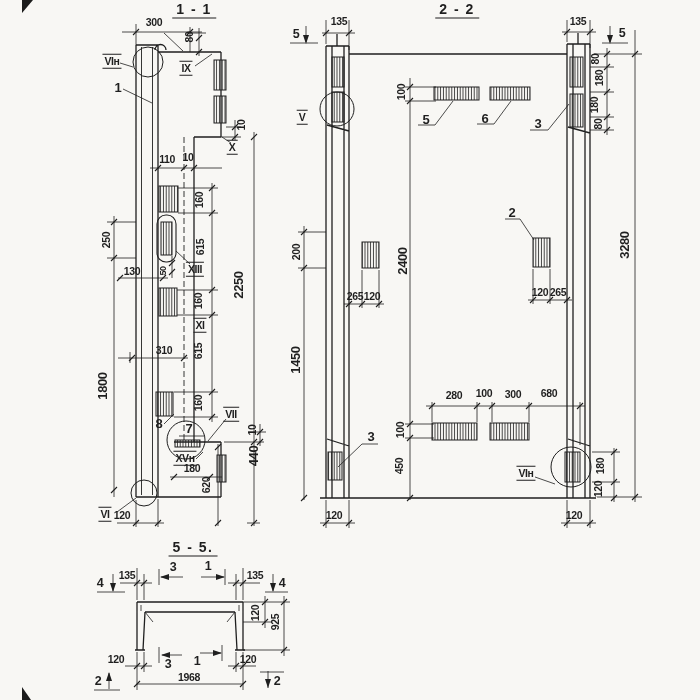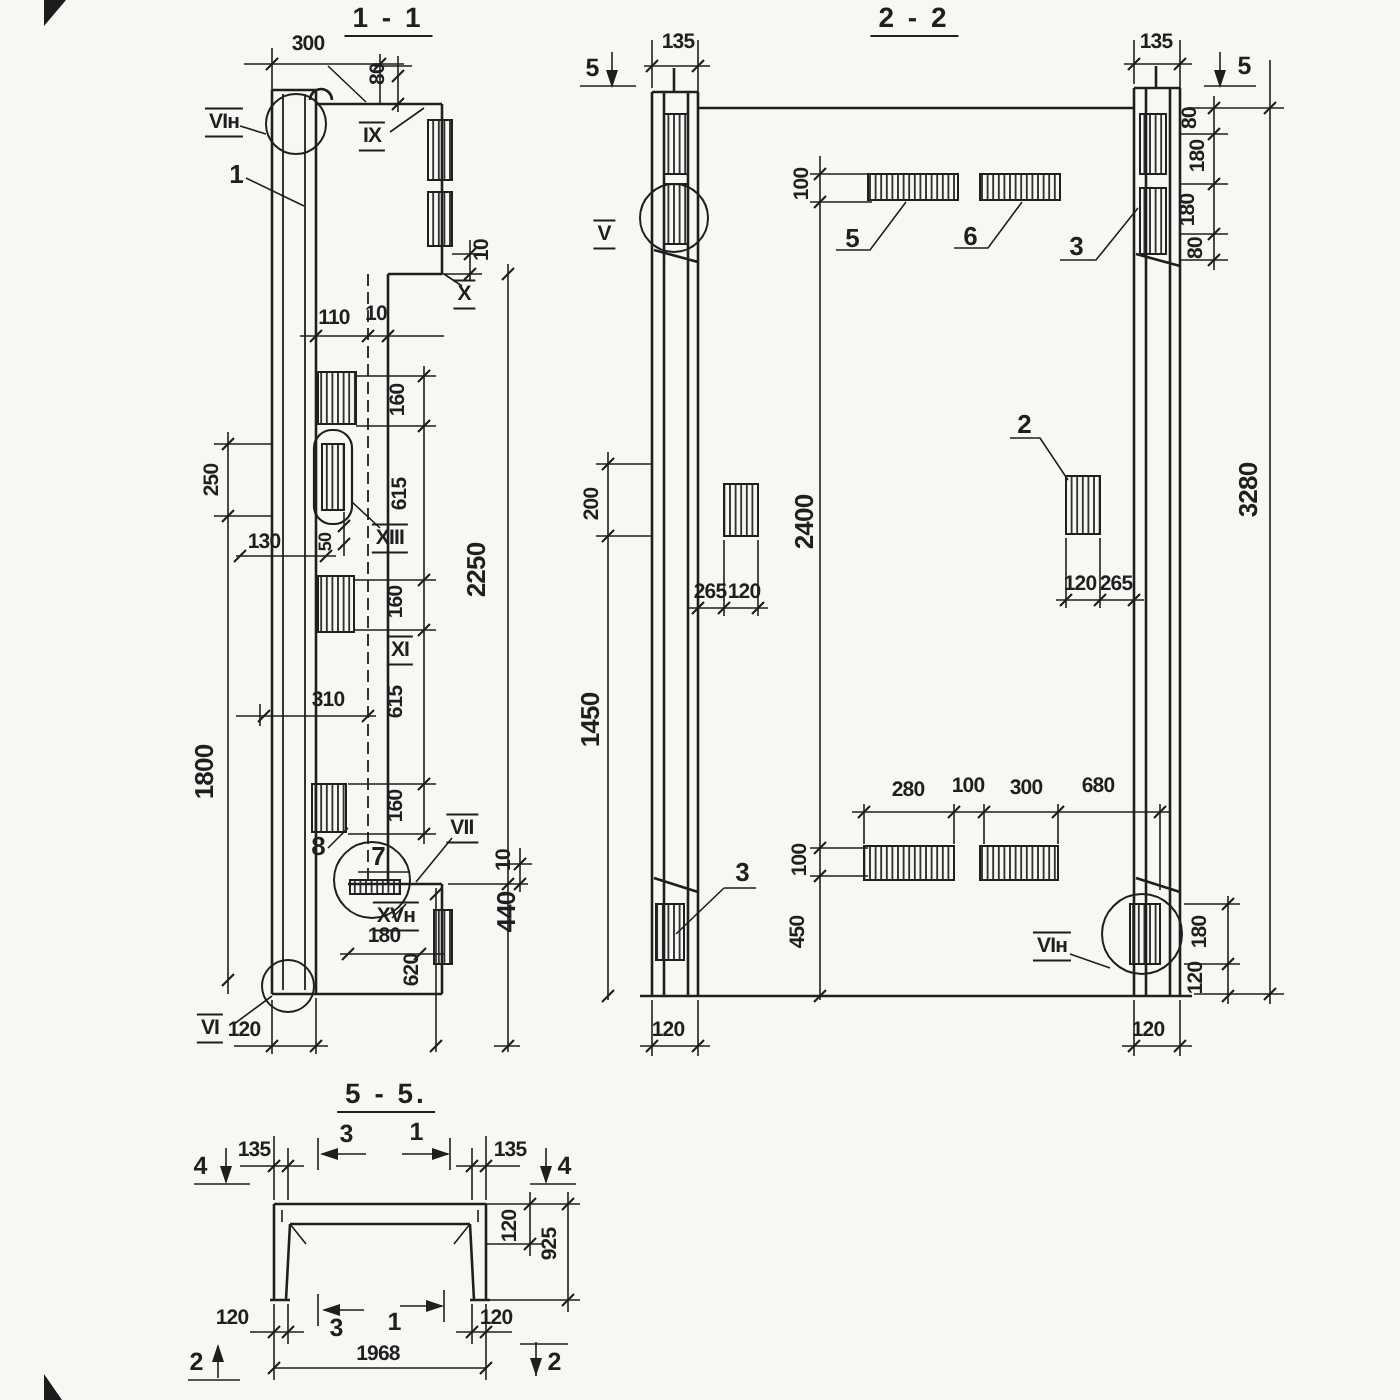--- a/index.html
+++ b/index.html
@@ -130,21 +130,21 @@
       <span class="lbl dim rot" style="left: 176px; top: 301px;">160</span>
       <span class="lbl mark" style="left: 178px; top: 325px;">XI</span>
       <span class="lbl dim rot" style="left: 176px; top: 351px;">615</span>
       <span class="lbl dim" style="left: 142px; top: 350px;">310</span>
       <span class="lbl dim rot big" style="left: 80px; top: 386px;">1800</span>
       <span class="lbl dim rot" style="left: 176px; top: 403px;">160</span>
       <span class="lbl item" style="left: 137px; top: 423px;">8</span>
       <span class="lbl item" style="left: 167px; top: 428px;">7</span>
       <span class="lbl mark" style="left: 209px; top: 414px;">VII</span>
       <span class="lbl dim rot" style="left: 230px; top: 430px;">10</span>
-      <span class="lbl mark" style="left: 176px; top: 458px;">XVн</span>
+      <span class="lbl mark" style="left: 163px; top: 458px;">XVн</span>
       <span class="lbl dim" style="left: 170px; top: 468px;">180</span>
       <span class="lbl dim rot big" style="left: 231px; top: 456px;">440</span>
       <span class="lbl dim rot" style="left: 184px; top: 485px;">620</span>
       <span class="lbl mark" style="left: 83px; top: 514px; text-align: right;">VI</span>
       <span class="lbl dim" style="left: 100px; top: 515px;">120</span>
       <span class="lbl title" style="left: 435px; top: 10px;">2 - 2</span>
       <span class="lbl cut" style="left: 274px; top: 34px;">5</span>
       <span class="lbl dim" style="left: 317px; top: 21px;">135</span>
       <span class="lbl dim" style="left: 556px; top: 21px;">135</span>
       <span class="lbl cut" style="left: 600px; top: 33px;">5</span>

